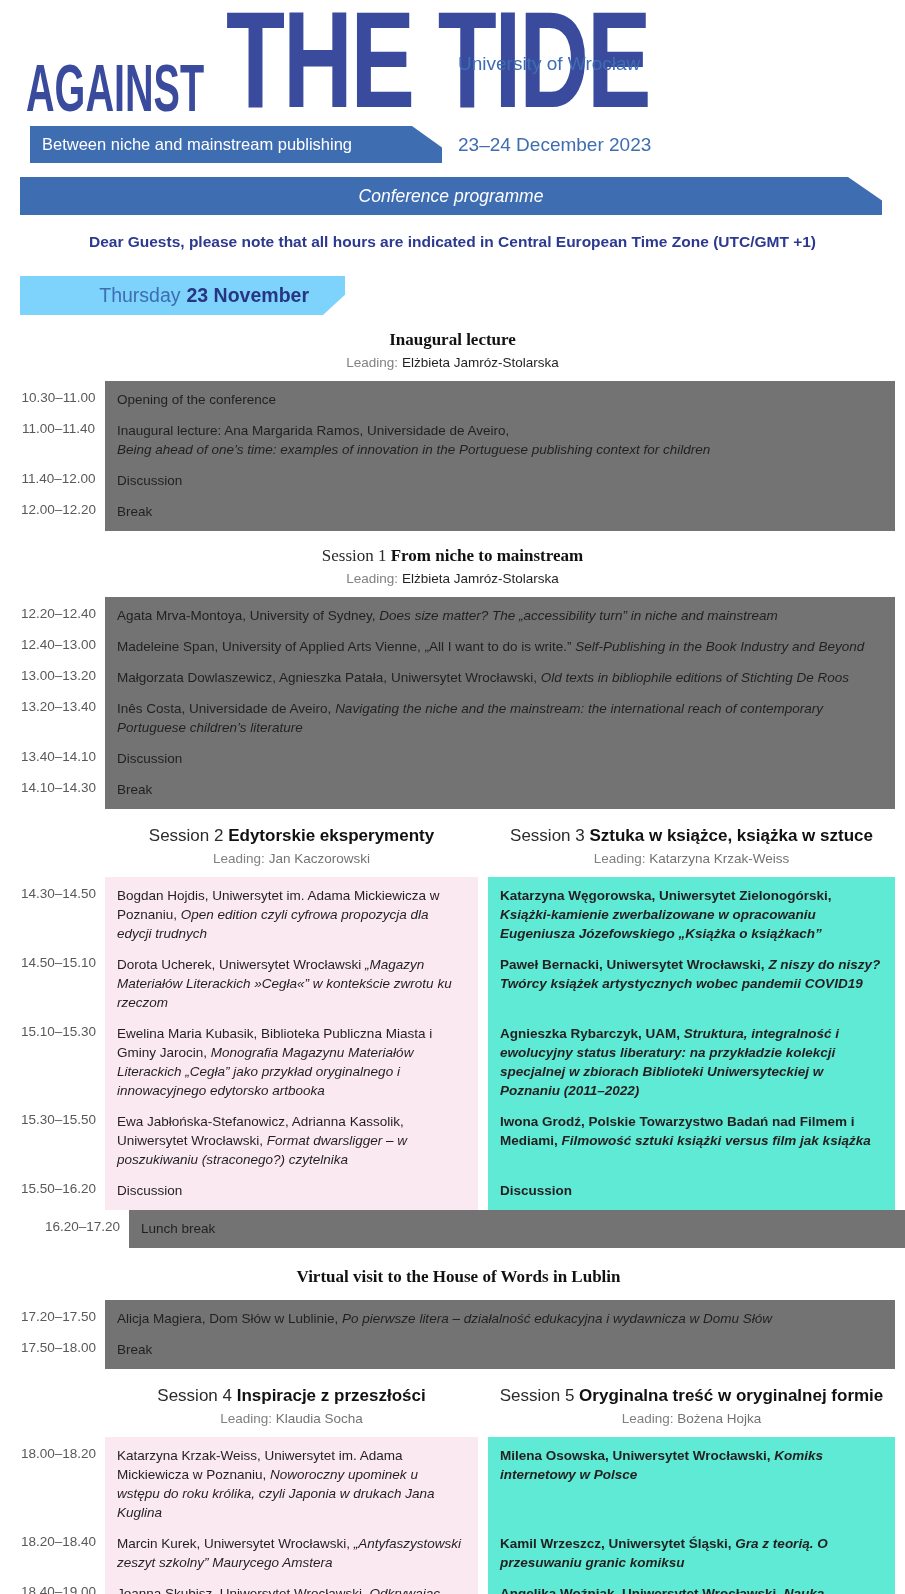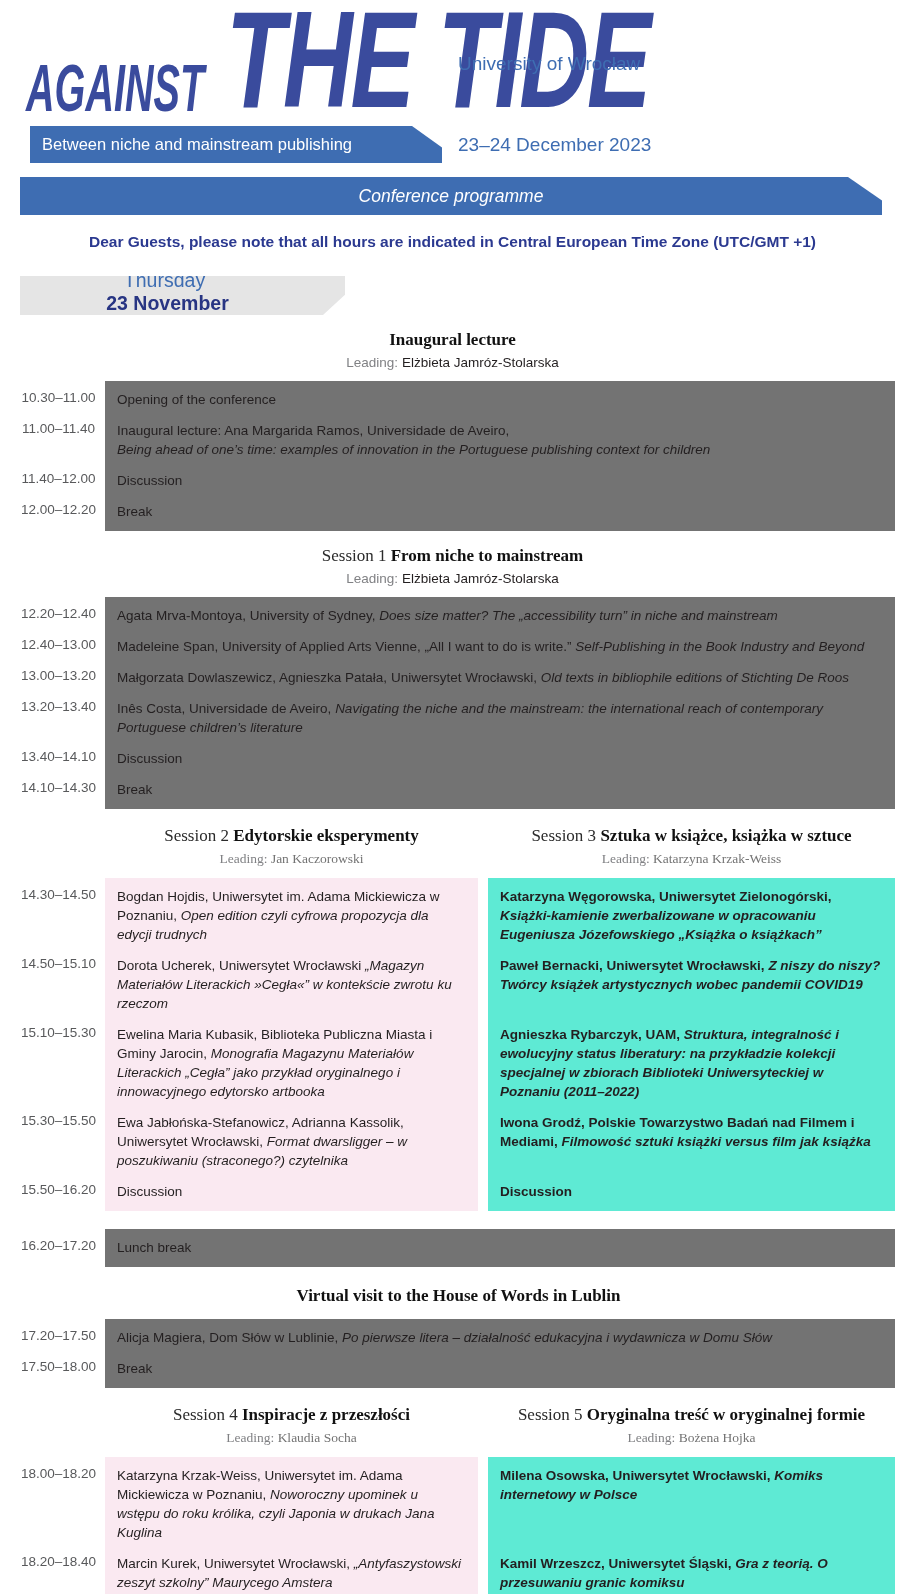--- a/index.html
+++ b/index.html
@@ -1,39 +1,39 @@
 <!DOCTYPE html>
 <html><head>
 <meta charset="utf-8">
 <style>
   html,body { margin:0; padding:0; background:#ffffff; }
   body { width:905px; font-family:"Liberation Sans",sans-serif; color:#231f20; }
   .page { position:relative; width:905px; }
 
   
   header { position:relative; height:262px; }
-  .logo { position:absolute; left:26px; top:8px; display:flex; align-items:flex-end; gap:12px; height:106px; color:#3a4b9d;font-style:italic; }
+  .logo { position:absolute; left:26px; top:8px; display:flex; align-items:flex-end; gap:12px; height:106px; color:#3a4b9d; }
   .logo .w1wrap { width:188px; height:52px; overflow:visible; }
   .logo .w1 { display:block; font-weight:bold; font-size:66px; line-height:52px; transform:scaleX(.60); transform-origin:left bottom; white-space:nowrap; }
   .logo .w2wrap { width:520px; height:106px; overflow:visible; }
   .logo .w2 { display:block; font-weight:bold; font-size:138px; line-height:102px; letter-spacing:-3px; transform:scaleX(.70); transform-origin:left bottom; white-space:nowrap; }
   .institute { position:absolute; left:458px; top:48px; font-size:19px; line-height:32px; color:#3e6db2; }
   .band-subtitle { position:absolute; left:30px; top:126px; width:412px; height:37px; box-sizing:border-box;
      background:#3e6db2; color:#fff; font-size:16.5px; display:flex; align-items:center; padding-left:12px;
      clip-path:polygon(0 0, calc(100% - 30px) 0, 100% 58%, 100% 100%, 0 100%); }
   .dates { position:absolute; left:458px; top:134px; font-size:19px; color:#3e6db2; }
   .band-programme { position:absolute; left:20px; top:177px; width:862px; height:38px; background:#3e6db2; color:#fff;
      font-style:italic; font-size:17.5px; display:flex; align-items:center; justify-content:center;
      clip-path:polygon(0 0, calc(100% - 34px) 0, 100% 62%, 100% 100%, 0 100%); }
   .notice { position:absolute; top:233px; left:0; width:100%; text-align:center; font-weight:bold; font-size:15.5px; color:#2b3990; }
 
   
-  .day-band { margin:14px 0 0 20px; width:325px; height:39px; box-sizing:border-box; background:#e5e5e5;
+  .day-band { margin:14px 0 0 20px; width:325px; height:39px; box-sizing:border-box; background:#7dd3fc;
      display:flex; align-items:center; justify-content:flex-end; padding-right:36px; font-size:19.5px;
-     clip-path:polygon(0 0, 100% 0, 100% 48%, calc(100% - 22px) 100%, 0 100%);flex-direction:column; }
+     clip-path:polygon(0 0, 100% 0, 100% 48%, calc(100% - 22px) 100%, 0 100%); }
   .day-band .dn { color:#3e6db2; }
   .day-band .dd { color:#283583; font-weight:bold; margin-left:6px; }
 
   
   .sec-title { margin-top:15px; text-align:center; font-size:17px; color:#2b2b2b;font-family:Liberation Serif, serif; }
   .sec-title .b { font-weight:bold; color:#111; }
   .leading { margin-top:5px; text-align:center; font-size:13.5px; color:#808184; }
   .leading .name { color:#231f20; }
 
   
@@ -43,21 +43,21 @@
   .time { font-size:13.5px; color:#58595b; padding:6px 0 6px 12px; background:#fff;text-align:center; }
   .cell { font-size:13.5px; line-height:19px; padding:6px 14px 6px 12px; }
   .blue   { background:#737373; }
   .pink   { background:#fae9f1; }
   .yellow { background:#5eead4;font-weight:bold; }
   .sched .srow:first-child .time, .sched .srow:first-child .cell { padding-top:9px; }
   .sched .srow:last-child .cell, .sched .srow:last-child .time { padding-bottom:10px; }
   .gutter { background:#fff; }
 
   
-  .dual-head, .dual-lead { display:grid; grid-template-columns:105px 373px 10px 407px;font-family:Liberation Serif, serif; }
+  .dual-head, .dual-lead { display:grid; grid-template-columns:105px 373px 10px 407px; }
   .dual-head { margin-top:17px; }
   .dual-head .h { grid-column:2; text-align:center; font-size:17px; white-space:nowrap; color:#2b2b2b; }
   .dual-head .h.right { grid-column:4; }
   .dual-head .b { font-weight:bold; color:#111; }
   .dual-lead { margin-top:5px; }
   .dual-lead .l { grid-column:2; text-align:center; font-size:13.5px; color:#808184; }
   .dual-lead .l.right { grid-column:4; }
   .dual-lead .name { color:#737373; }
 </style>
 </head>
@@ -175,21 +175,21 @@
       <div class="cell yellow"><span>Iwona Grodź, Polskie Towarzystwo Badań nad Filmem i Mediami, </span><i>Filmowość sztuki książki versus film jak książka</i></div>
     </div>
     <div class="srow d">
       <div class="time">15.50–16.20</div>
       <div class="cell pink"><span>Discussion</span></div>
       <div class="gutter"></div>
       <div class="cell yellow"><span>Discussion</span></div>
     </div>
   </div>
 
-  <div class="sched" style="margin-top:18px;">
+  <div class="sched" style="margin-top:0;padding-left:24px;">
     <div class="srow">
       <div class="time">16.20–17.20</div>
       <div class="cell blue"><span>Lunch break</span></div>
     </div>
   </div>
 
   <div class="sec-title" style="margin-top:19px;margin-left:12px;"><span class="b">Virtual visit to the House of Words in Lublin</span></div>
 
   <div class="sched" style="margin-top:13px;">
     <div class="srow">

